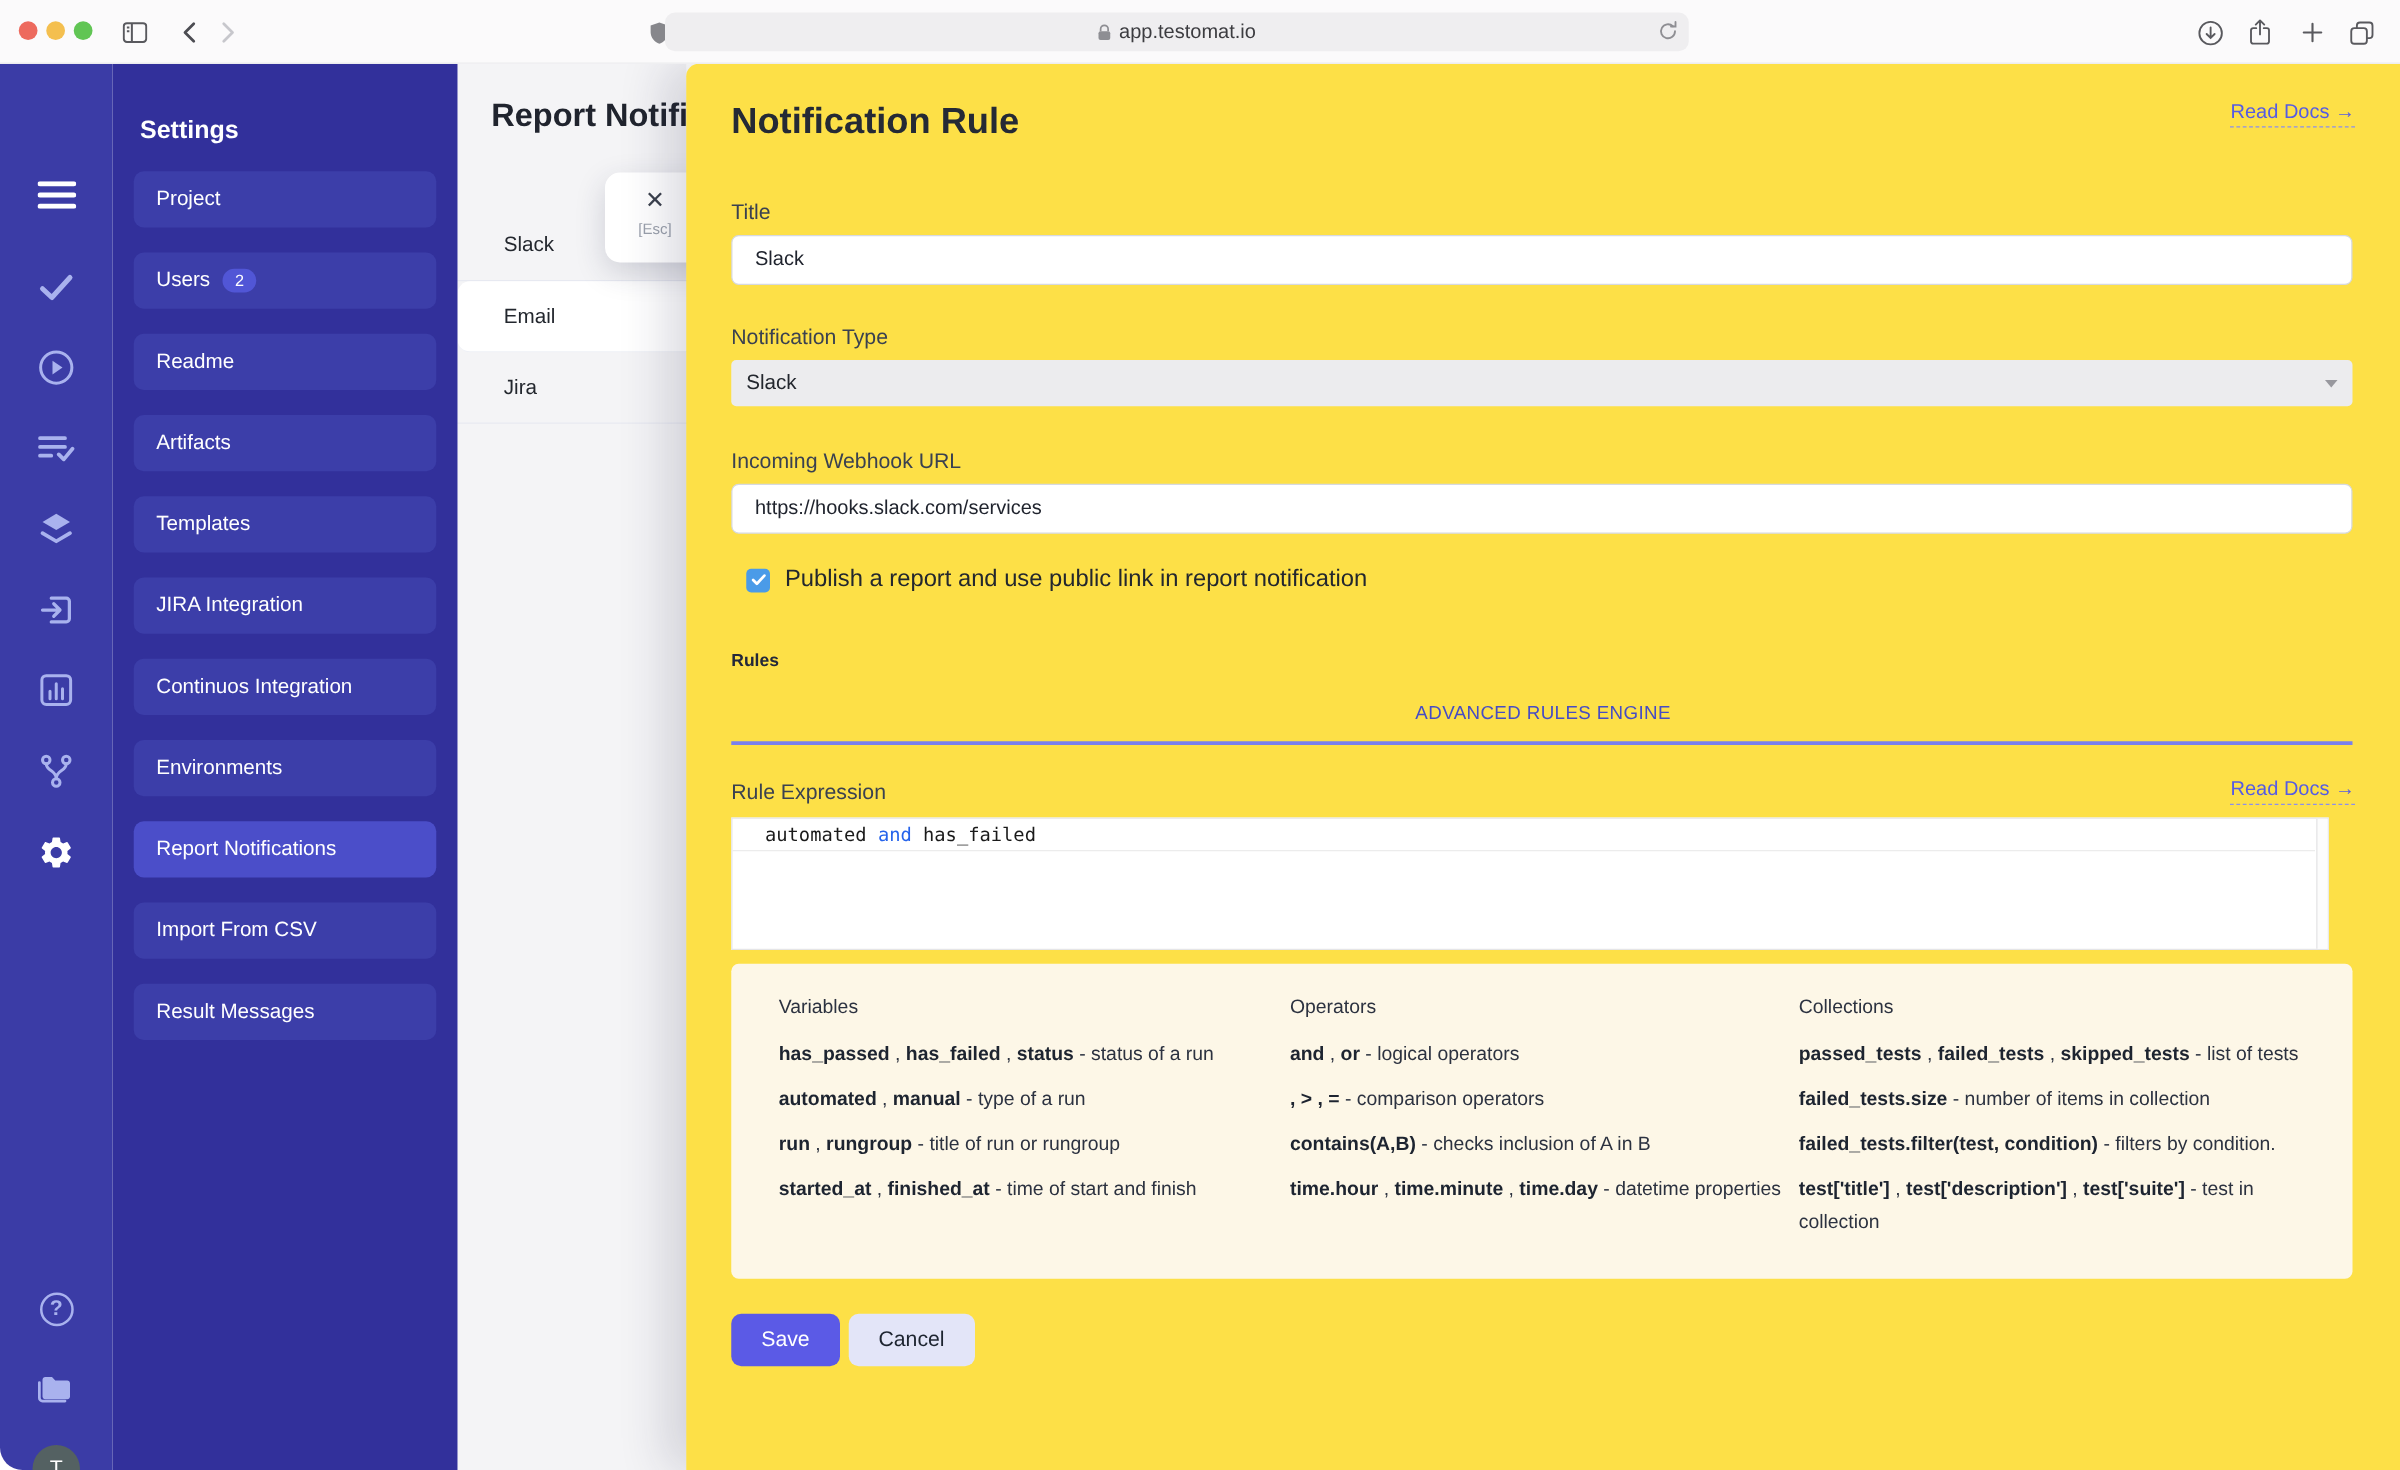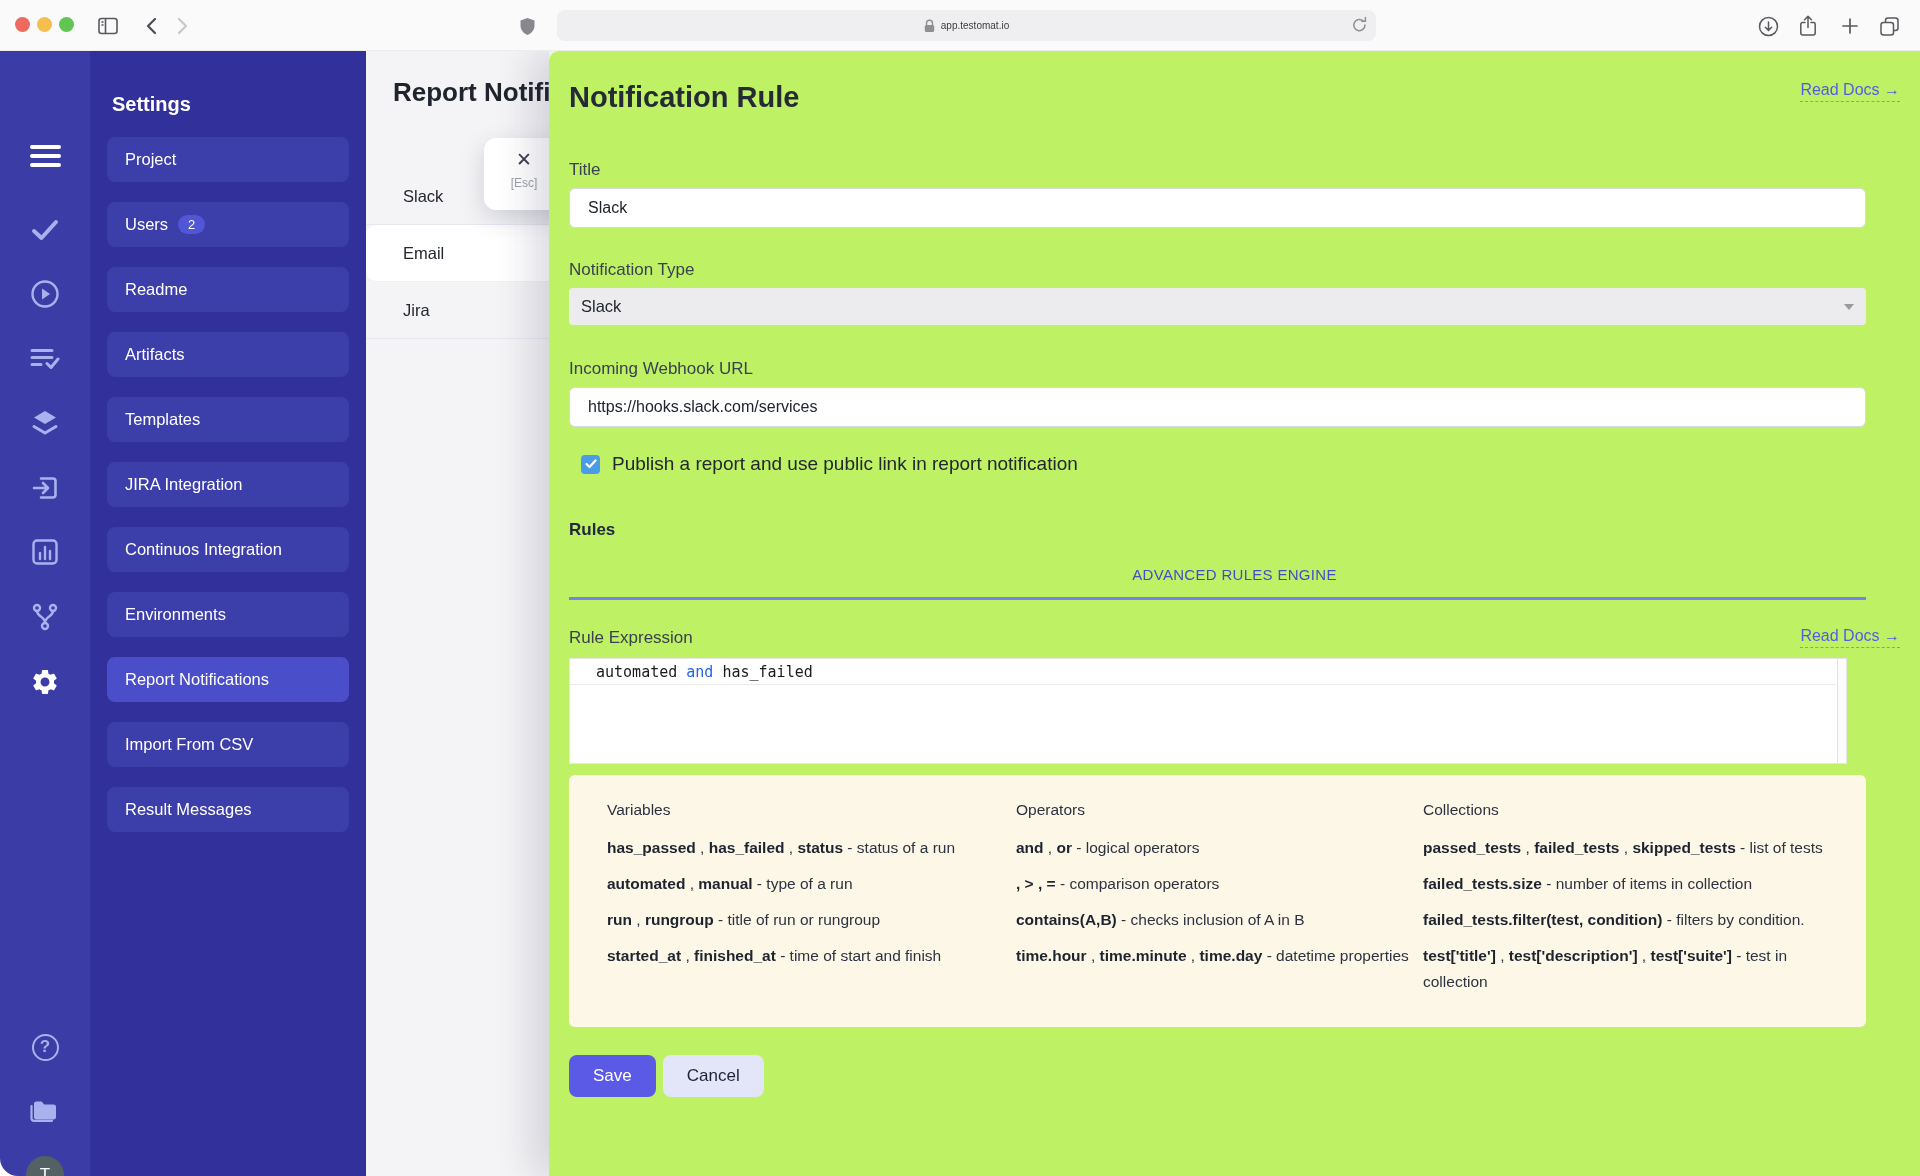--- a/index.html
+++ b/index.html
@@ -6,21 +6,21 @@
   html,body { width:1920px; height:1176px; font-family:"Liberation Sans", sans-serif; background:#ffffff; overflow:hidden; }
 
   
   .chrome { position:absolute; left:0; top:0; width:1920px; height:51px; background:#fbfafb; border-bottom:1px solid #ececee; z-index:30; }
   .traffic { position:absolute; top:17px; width:15px; height:15px; border-radius:50%; }
   .t-red{ left:15px; background:#ed6a5e; } .t-yellow{ left:37px; background:#f4bf4f; } .t-green{ left:59px; background:#61c554; }
   .chrome-ic { position:absolute; top:13px; width:26px; height:26px; display:flex; align-items:center; justify-content:center; color:#59595e; }
   .chrome-ic svg { display:block; }
   .ic-sidebar{ left:95px; } .ic-back{ left:138px; color:#4c4c52;} .ic-fwd{ left:170px; color:#c7c7cc; } .ic-shield{ left:514px; color:#87878c;}
   .ic-dl{ left:1755px; } .ic-share{ left:1795px; } .ic-plus{ left:1837px; } .ic-tabs{ left:1876px; }
-  .urlbar { position:absolute; left:557px; top:10px; width:819px; height:31px; background:#efeef0; border-radius:8px; display:flex; align-items:center; justify-content:center; gap:6px; color:#3c3c40; font-size:10px; }
+  .urlbar { position:absolute; left:532px; top:10px; width:819px; height:31px; background:#efeef0; border-radius:8px; display:flex; align-items:center; justify-content:center; gap:6px; color:#3c3c40; font-size:16px; }
   .urlbar .lock { color:#8e8e93; display:flex; }
   .urlbar .reload { position:absolute; right:9px; top:6px; color:#8e8e93; }
 
   
   .icon-rail { position:absolute; left:0; top:51px; width:90px; height:1125px; background:#3b3ca6; border-bottom-left-radius:18px; z-index:2; }
   .rail-ic { position:absolute; left:25px; width:40px; height:40px; display:flex; align-items:center; justify-content:center; color:#a9b2ee; cursor:pointer; }
   .rail-ic.active { color:#ffffff; }
   .avatar { position:absolute; left:26px; width:38px; height:38px; border-radius:50%; background:#546162; color:#fff; display:flex; align-items:center; justify-content:center; font-size:17px; }
   .help-circle { width:27px; height:27px; border:2px solid #a9b2ee; border-radius:50%; display:flex; align-items:center; justify-content:center; font-size:17px; font-weight:700; color:#a9b2ee; }
 
@@ -37,34 +37,34 @@
   .list-title { position:absolute; left:27px; top:26px; font-size:26px; font-weight:700; color:#20242e; white-space:nowrap; }
   .tab-list { position:absolute; left:0; top:117px; width:300px; }
   .tab-row { height:57px; display:flex; align-items:center; padding-left:37px; font-size:16.5px; color:#23272e; border-bottom:1px solid #e7e9f1; cursor:pointer; }
   .tab-row:first-child { border-top:1px solid transparent; }
   .tab-row.active { background:#ffffff; border-radius:10px 0 0 10px; border-bottom:1px solid #eef0f6; }
   .close-pop { position:absolute; left:118px; top:87px; width:150px; height:72px; background:#fff; border-radius:12px; box-shadow:0 8px 24px rgba(40,44,80,.18); z-index:5; }
   .close-x { position:absolute; left:24px; top:10px; width:32px; text-align:center; font-size:19px; color:#3b414d; cursor:pointer; }
   .close-esc { position:absolute; left:24px; top:38px; width:32px; text-align:center; font-size:12px; color:#9ba1ac; }
 
   
-  .dialog { position:absolute; left:549px; top:51px; width:1371px; height:1125px; background:#bef264; border-top-left-radius:10px; box-shadow:-16px 0 38px rgba(30,32,70,.16); z-index:10; padding:0 20px; overflow:hidden; }
+  .dialog { position:absolute; left:549px; top:51px; width:1371px; height:1125px; background:#fde047; border-top-left-radius:10px; box-shadow:-16px 0 38px rgba(30,32,70,.16); z-index:10; padding:0 36px; overflow:hidden; }
   .dlg-header { margin-top:30px; display:flex; justify-content:space-between; align-items:flex-start; }
   .dlg-title { font-size:29px; font-weight:700; color:#252a35; }
   .link { color:#555be4; text-decoration:none; border-bottom:1px dashed #8a8eee; padding-bottom:2px; cursor:pointer; }
   .link.docs { font-size:16px; }
   .field-label { margin-top:46px; font-size:17px; color:#3a4150; }
   .text-input { margin-top:8px; width:1297px; height:40px; border:1px solid #d6d9e0; border-radius:6px; padding:0 18px; font-size:16px; color:#20242e; font-family:"Liberation Sans", sans-serif; background:#fff; outline:none; }
   .mt32 { margin-top:32px; }
   .select { margin-top:8px; width:1297px; height:37px; background:#ececee; border-radius:4px; display:flex; align-items:center; padding:0 12px; font-size:16.5px; color:#23272e; cursor:pointer; }
   .select .caret { margin-left:auto; width:0; height:0; border-left:5px solid transparent; border-right:5px solid transparent; border-top:6px solid #98989e; }
   .hint-box { margin-top:12px; width:1297px; height:60px; background:#fdf7e7; border-radius:6px; display:flex; align-items:center; padding-left:36px; font-size:16.5px; color:#23272e; }
   .checkbox-row { margin-top:26px; margin-left:12px; display:flex; align-items:center; gap:12px; font-size:19px; color:#23272e; }
   .checkbox { width:19px; height:19px; border-radius:4px; background:#4a9be8; display:flex; align-items:center; justify-content:center; cursor:pointer; }
-  .rules-heading { margin-top:45px; font-size:17px; font-weight:700; color:#23283a; }
+  .rules-heading { margin-top:45px; font-size:14px; font-weight:700; color:#23283a; }
   .engine-row { margin-top:26px; text-align:center; }
   .engine-link { font-size:15px; color:#464cc5; letter-spacing:.3px; text-decoration:none; cursor:pointer; }
   .engine-divider { margin-top:13px; width:1297px; height:3px; background:#7a80ed; }
   .expr-row { margin-top:27px; display:flex; justify-content:space-between; align-items:center; }
   .expr-label { font-size:17px; color:#3a4150; }
   .editor { position:relative; margin-top:10px; width:1278px; height:106px; border:1px solid #e5e5e7; background:#fff; }
   .editor-line { height:26px; line-height:26px; padding-left:26px; font-family:"DejaVu Sans Mono", monospace; font-size:15px; color:#1a1a1a; border-bottom:1px solid #ececec; width:calc(100% - 10px); }
   .editor-line .kw { color:#2563eb; }
   .editor-scroll { position:absolute; right:0; top:0; bottom:0; width:9px; border-left:1px solid #e3e3e5; background:#fcfcfc; }
   .help-box { margin-top:11px; width:1297px; min-height:238px; background:#fdf7e7; border-radius:6px; padding:26px 0 22px 38px; display:flex; }

